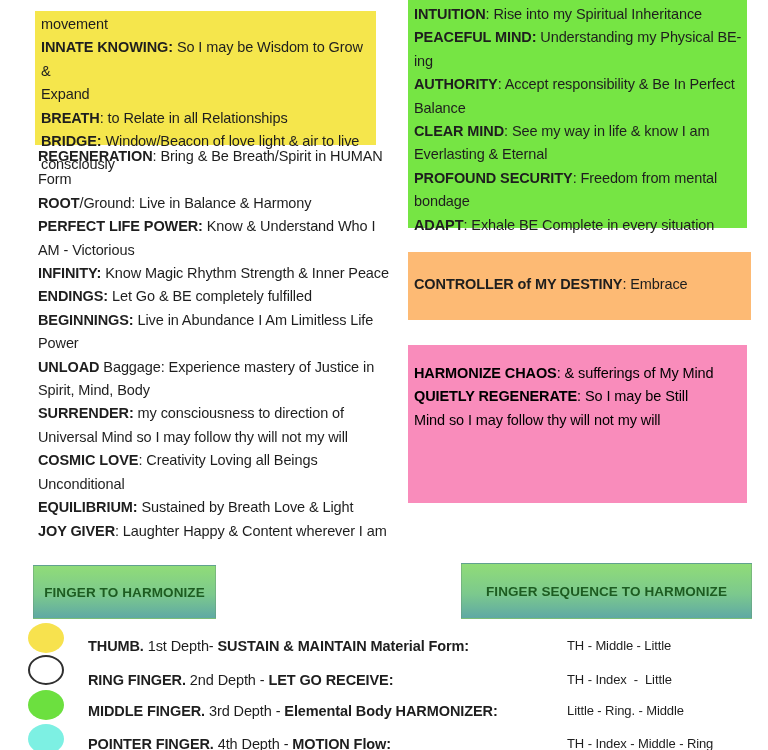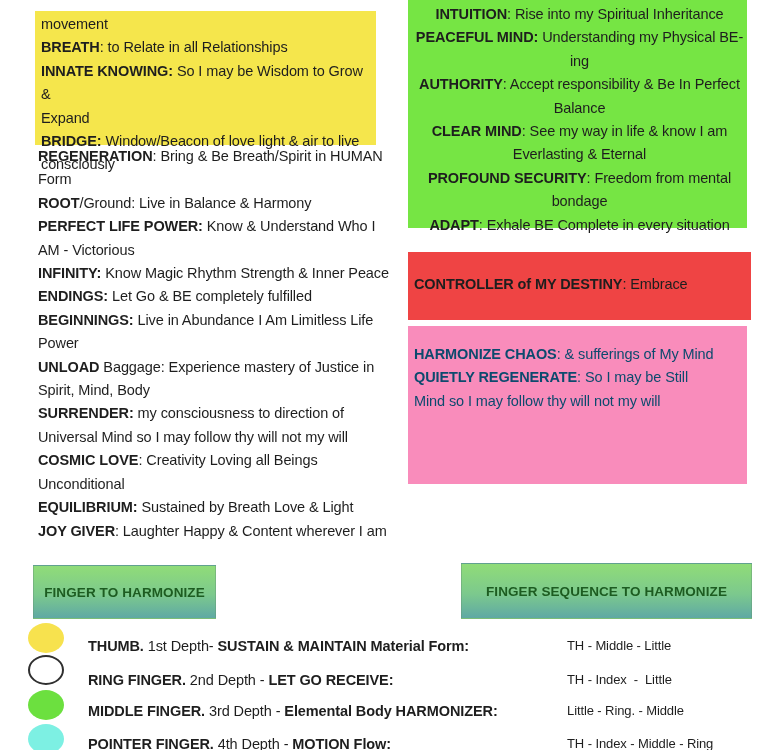--- a/index.html
+++ b/index.html
@@ -7,23 +7,23 @@
     position:relative;width:768px;height:750px;overflow:hidden;
     background:#ffffff;font-family:"Liberation Sans",sans-serif;
     color:#1e1e1e;
   }
   .txt{font-size:14.5px;line-height:23.4px;letter-spacing:-0.1px;}
   .txt p{margin:0;white-space:pre-wrap;}
   .txt b{font-weight:bold;}
   .block{position:absolute;box-sizing:border-box;}
   .yellow-block{left:35px;top:0;width:341px;height:134px;background:#F5E64C;padding:2px 2px 0 6px;margin-top:11px;}
   .left-col{left:38px;top:145px;width:352px;}
-  .green-block{left:408px;top:0;width:339px;height:228px;background:#76E544;padding:3px 2px 8px 6px;text-align:center;}
-  .cyan-block{left:408px;top:252px;width:343px;height:68px;background:#ef4444;padding:21px 2px 0 6px;}
-  .pink-block{left:408px;top:326px;width:339px;height:158px;background:#F98CBB;padding:17px 2px 0 6px;color:#0c4a6e;}
+  .green-block{left:408px;top:0;width:339px;height:228px;background:#76E544;padding:3px 2px 8px 6px;}
+  .cyan-block{left:408px;top:252px;width:343px;height:68px;background:#fdba74;padding:21px 2px 0 6px;}
+  .pink-block{left:408px;top:345px;width:339px;height:158px;background:#F98CBB;padding:17px 2px 0 6px;color:#000000;}
   .grad-btn{
     position:absolute;display:flex;align-items:center;justify-content:center;
     background:linear-gradient(180deg,#90DC78 0%,#7CC98D 55%,#5FA9A4 100%);
     border:1px solid rgba(100,150,120,.45);
     font-weight:bold;font-size:13.5px;color:#1d5c21;letter-spacing:0.1px;
     cursor:pointer;
   }
   .btn-left{left:33px;top:565px;width:181px;height:52px;}
   .btn-right{left:461px;top:563px;width:289px;height:54px;}
   .dot{position:absolute;left:28px;width:36px;height:30px;border-radius:50%;}
@@ -35,23 +35,23 @@
   .finger-seq{position:absolute;left:567px;font-size:13px;letter-spacing:-0.1px;white-space:pre;}
   .fl-1{top:638px;} .fl-2{top:672px;} .fl-3{top:703px;text-align:center;} .fl-4{top:736px;}
 </style>
 </head>
 <body>
 
 <div class="page">
 
   <div class="block txt yellow-block">
     <p><b></b><span>movement</span></p>
-    <p><b>BREATH</b><span>: to Relate in all Relationships</span></p>
     <p><b>INNATE KNOWING:</b><span> So I may be Wisdom to Grow &amp;
 Expand</span></p>
+    <p><b>BREATH</b><span>: to Relate in all Relationships</span></p>
     <p><b>BRIDGE:</b><span> Window/Beacon of love light &amp; air to live
 consciously</span></p>
   </div>
 
   <div class="block txt left-col">
     <p><b>REGENERATION</b><span>: Bring &amp; Be Breath/Spirit in HUMAN
 Form</span></p>
     <p><b>ROOT</b><span>/Ground: Live in Balance &amp; Harmony</span></p>
     <p><b>PERFECT LIFE POWER:</b><span> Know &amp; Understand Who I
 AM - Victorious</span></p>

